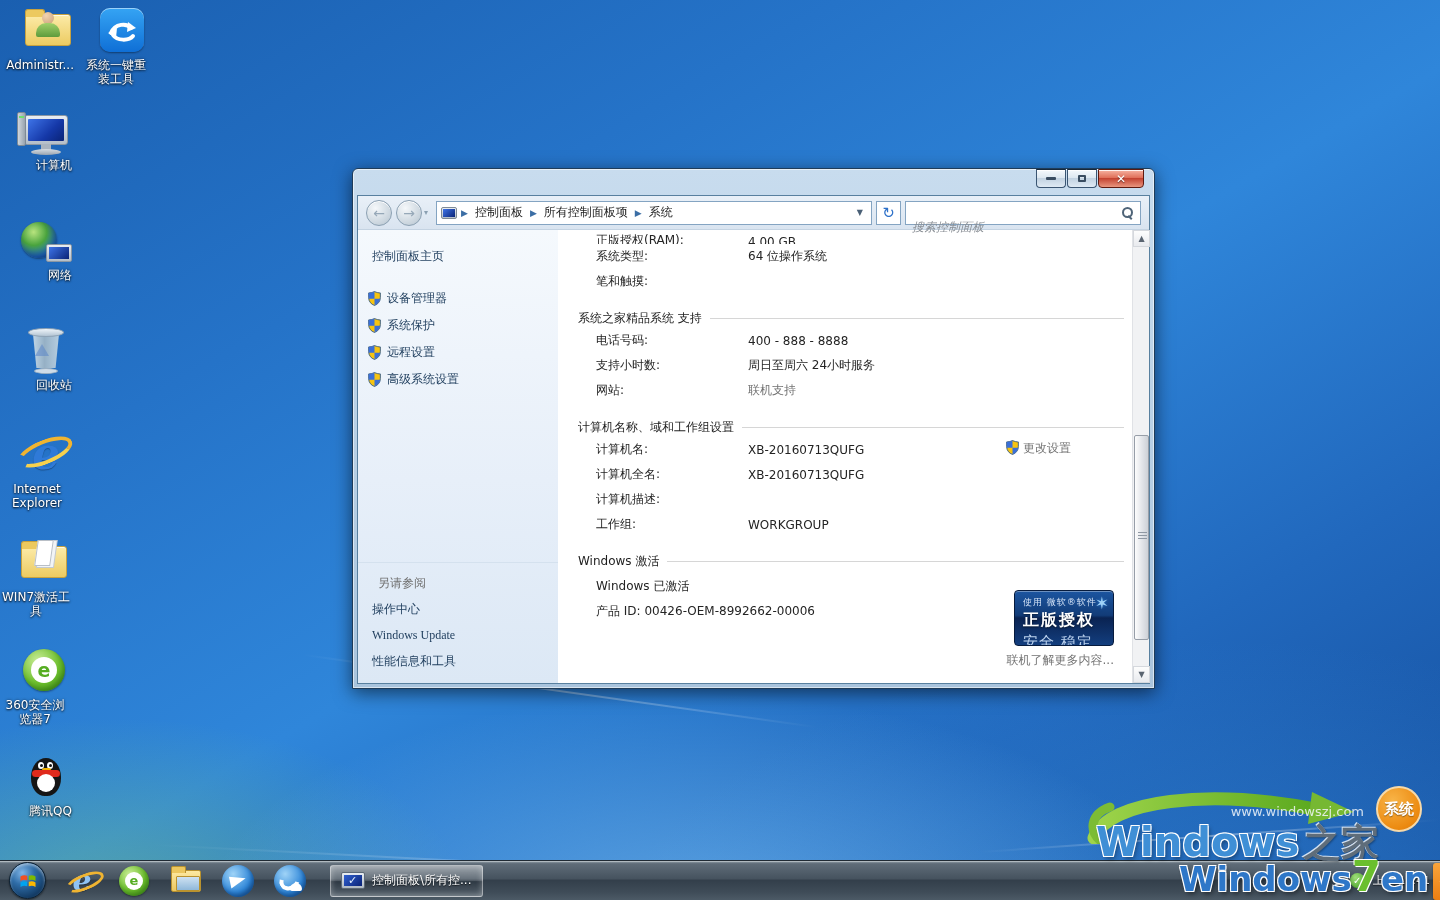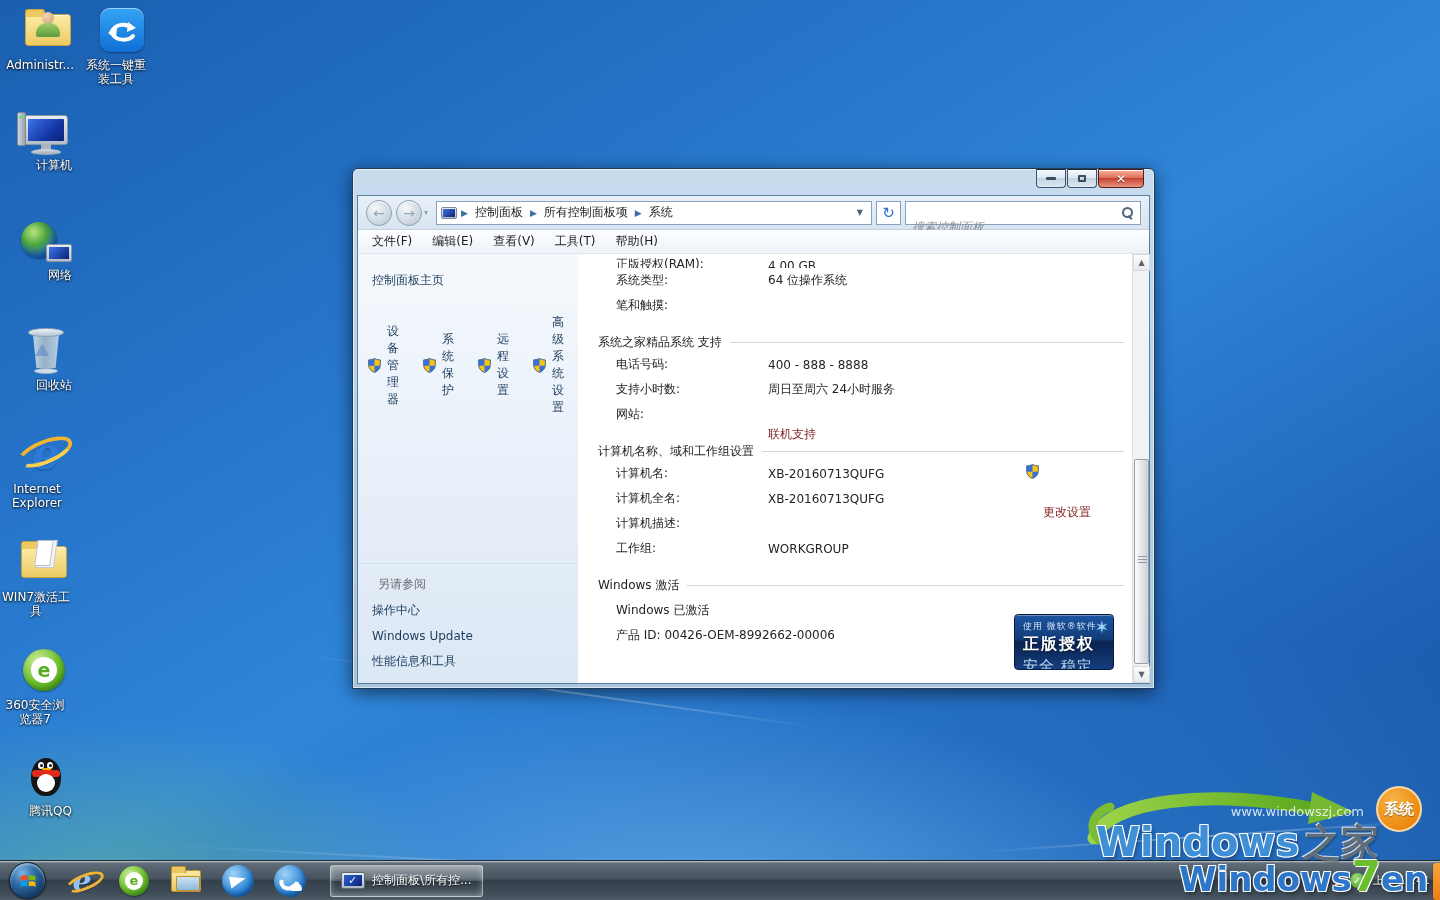--- a/index.html
+++ b/index.html
@@ -96,36 +96,36 @@
   .mag::before { content:""; position:absolute; left:2px; top:1px; width:7px; height:7px; border:2px solid #4f6478; border-radius:50%; }
   .mag::after { content:""; position:absolute; left:9px; top:9px; width:2px; height:5px; background:#4f6478; transform:rotate(-45deg); }
 
   .menurow { height:24px; background:linear-gradient(#fdfeff,#edf2f9); border-bottom:1px solid #dfe6ee; display:flex; align-items:center; padding:0 4px; }
   .menu-item { padding:3px 10px; color:#1e1e1e; cursor:default; }
 
   .winbody { flex:1; display:flex; min-height:0; }
 
   .sidebar { flex:0 0 200px; background:linear-gradient(180deg,#f5f9fd 0%,#e7eff9 55%,#dce8f5 100%); padding:14px 0 8px 0; display:flex; flex-direction:column; }
   .sb-home { padding:4px 14px; color:#1d3c5c; cursor:pointer; }
-  .sb-tasks { margin-top:16px; display:flex; flex-direction:row; }
+  .sb-tasks { margin-top:16px; display:flex; flex-direction:column; }
   .sb-task { display:flex; align-items:center; gap:6px; padding:5px 14px 5px 10px; color:#1d3c5c; cursor:pointer; }
   .see-also { margin-top:auto; border-top:1px solid #d4e1ee; padding-top:8px; }
   .sa-head { color:#707070; padding:4px 20px; }
-  .sa-item { padding:5px 14px; color:#1d3c5c; cursor:pointer; }
+  .sa-item { padding:5px 14px; color:#1d3c5c; cursor:pointer;font-family:Liberation Serif, serif; }
 
   .content { flex:1; position:relative; overflow:hidden; padding:0 8px 0 20px; color:#242424; }
   .crow { display:flex; align-items:center; height:25px; margin-left:18px; position:relative; }
   .crow .cl { flex:0 0 152px; }
   .crow .cv { flex:1; }
   .cut { height:14px; overflow:hidden; align-items:flex-end; }
   .cut .cl,.cut .cv { transform:translateY(5px); }
   .sect { display:flex; align-items:center; margin-top:14px; height:20px; }
   .sect .t { white-space:nowrap; color:#1e1e1e; }
   .sect .rule { flex:1; height:1px; background:#d6d6d6; margin-left:8px; }
-  a.link { color:#7f1d1d; text-decoration:none; cursor:pointer;margin-top:40px; }
+  a.link { color:#737373; text-decoration:none; cursor:pointer; }
   .chg { position:absolute; left:410px; top:3px; display:flex; gap:4px; }
 
   .act-wrap { position:relative; }
   .gen-badge { position:absolute; right:10px; top:16px; width:100px; height:56px; border-radius:4px;
     background:linear-gradient(#1c55a0 0%,#123c78 45%,#0a2352 50%,#133e7e 100%); border:1px solid #071b3d;
     box-shadow:inset 0 1px 0 rgba(255,255,255,.35); color:#fff; padding:5px 6px 4px 8px; overflow:hidden; }
   .gb1 { font-size:9px; color:#d6e4f7; letter-spacing:1px; }
   .gb2 { font-size:16px; font-weight:bold; letter-spacing:2px; margin-top:1px; text-shadow:0 1px 2px rgba(0,0,0,.6); }
   .gb3 { font-size:15px; color:#bcd2ee; margin-top:2px; letter-spacing:1px; }
   .gb-star { position:absolute; right:4px; top:2px; color:#9fd2f7; font-size:17px; text-shadow:0 0 3px #2e7bd1; }
@@ -314,27 +314,20 @@
         <span class="crumb">系统</span>
         <span class="addr-caret">▼</span>
       </div>
       <div class="refreshbtn">↻</div>
       <div class="searchbox">
         <input type="text" placeholder="搜索控制面板" style="">
         <span class="mag"></span>
       </div>
     </div>
 
-    <div class="menurow">
-      <span class="menu-item">文件(F)</span>
-      <span class="menu-item">编辑(E)</span>
-      <span class="menu-item">查看(V)</span>
-      <span class="menu-item">工具(T)</span>
-      <span class="menu-item">帮助(H)</span>
-    </div>
 
     <div class="winbody">
 
       <div class="sidebar">
         <div class="sb-home">控制面板主页</div>
         <div class="sb-tasks">
           <div class="sb-task">
             <span class="shield">
                 <svg width="13" height="15" viewBox="0 0 14 16">
                   <path d="M7 .5C4.6 1.6 2.4 2 .7 2v5c0 4.3 2.6 7.2 6.3 8.5 3.7-1.3 6.3-4.2 6.3-8.5V2C11.6 2 9.4 1.6 7 .5Z" fill="#f7c411" stroke="#27507e" stroke-width=".9"></path>

